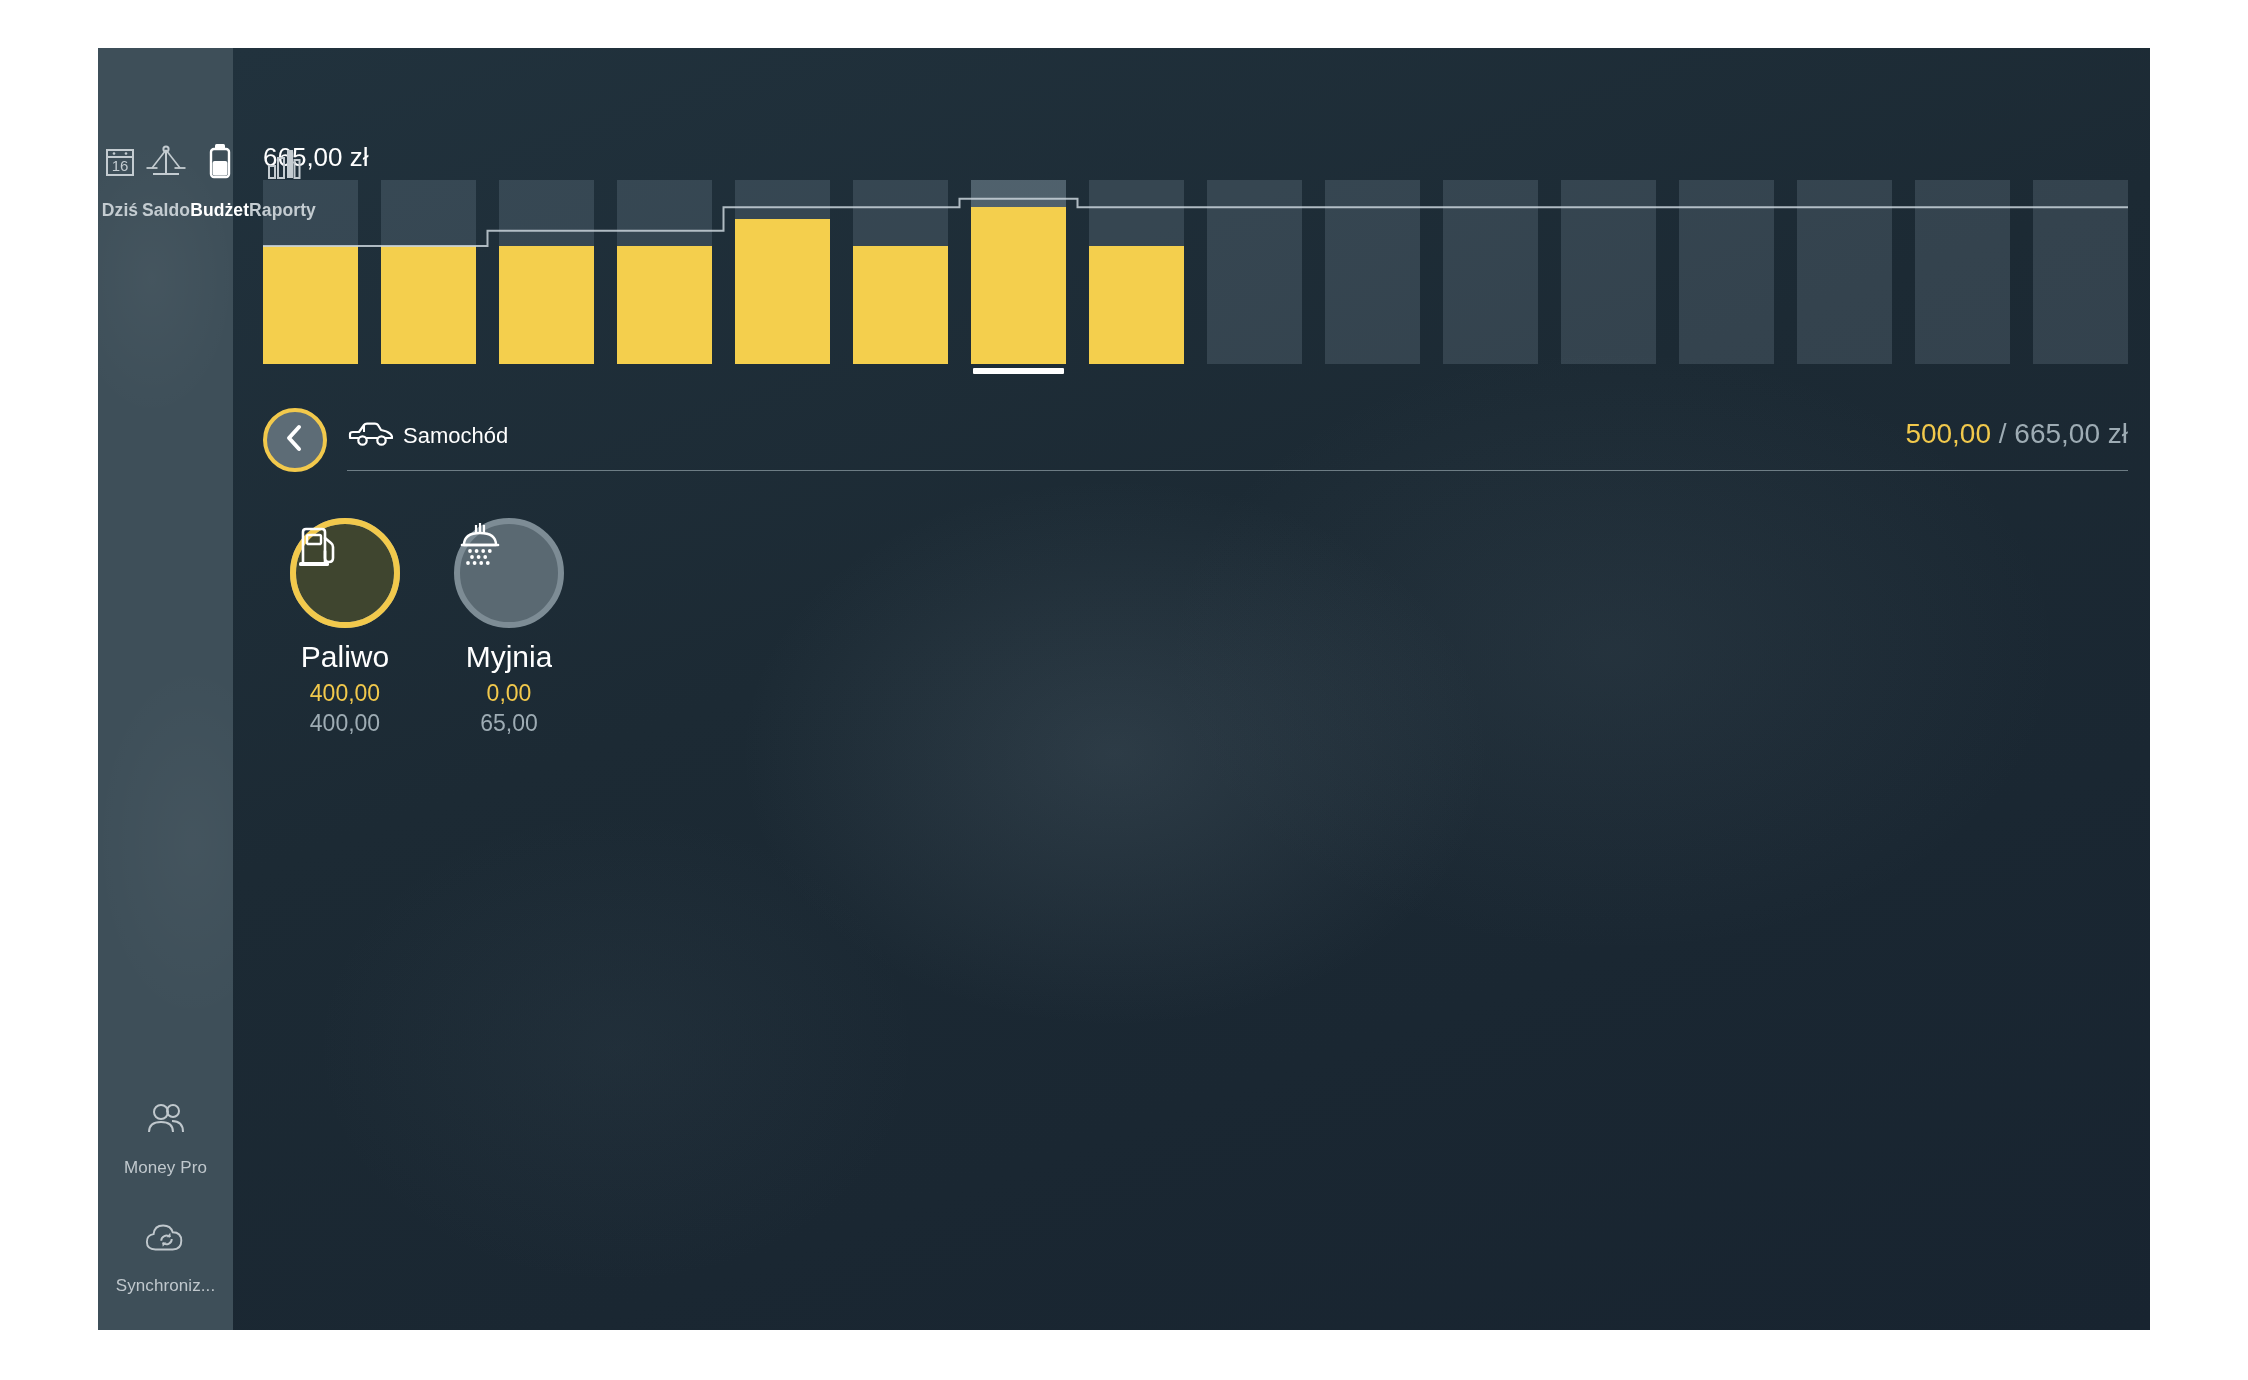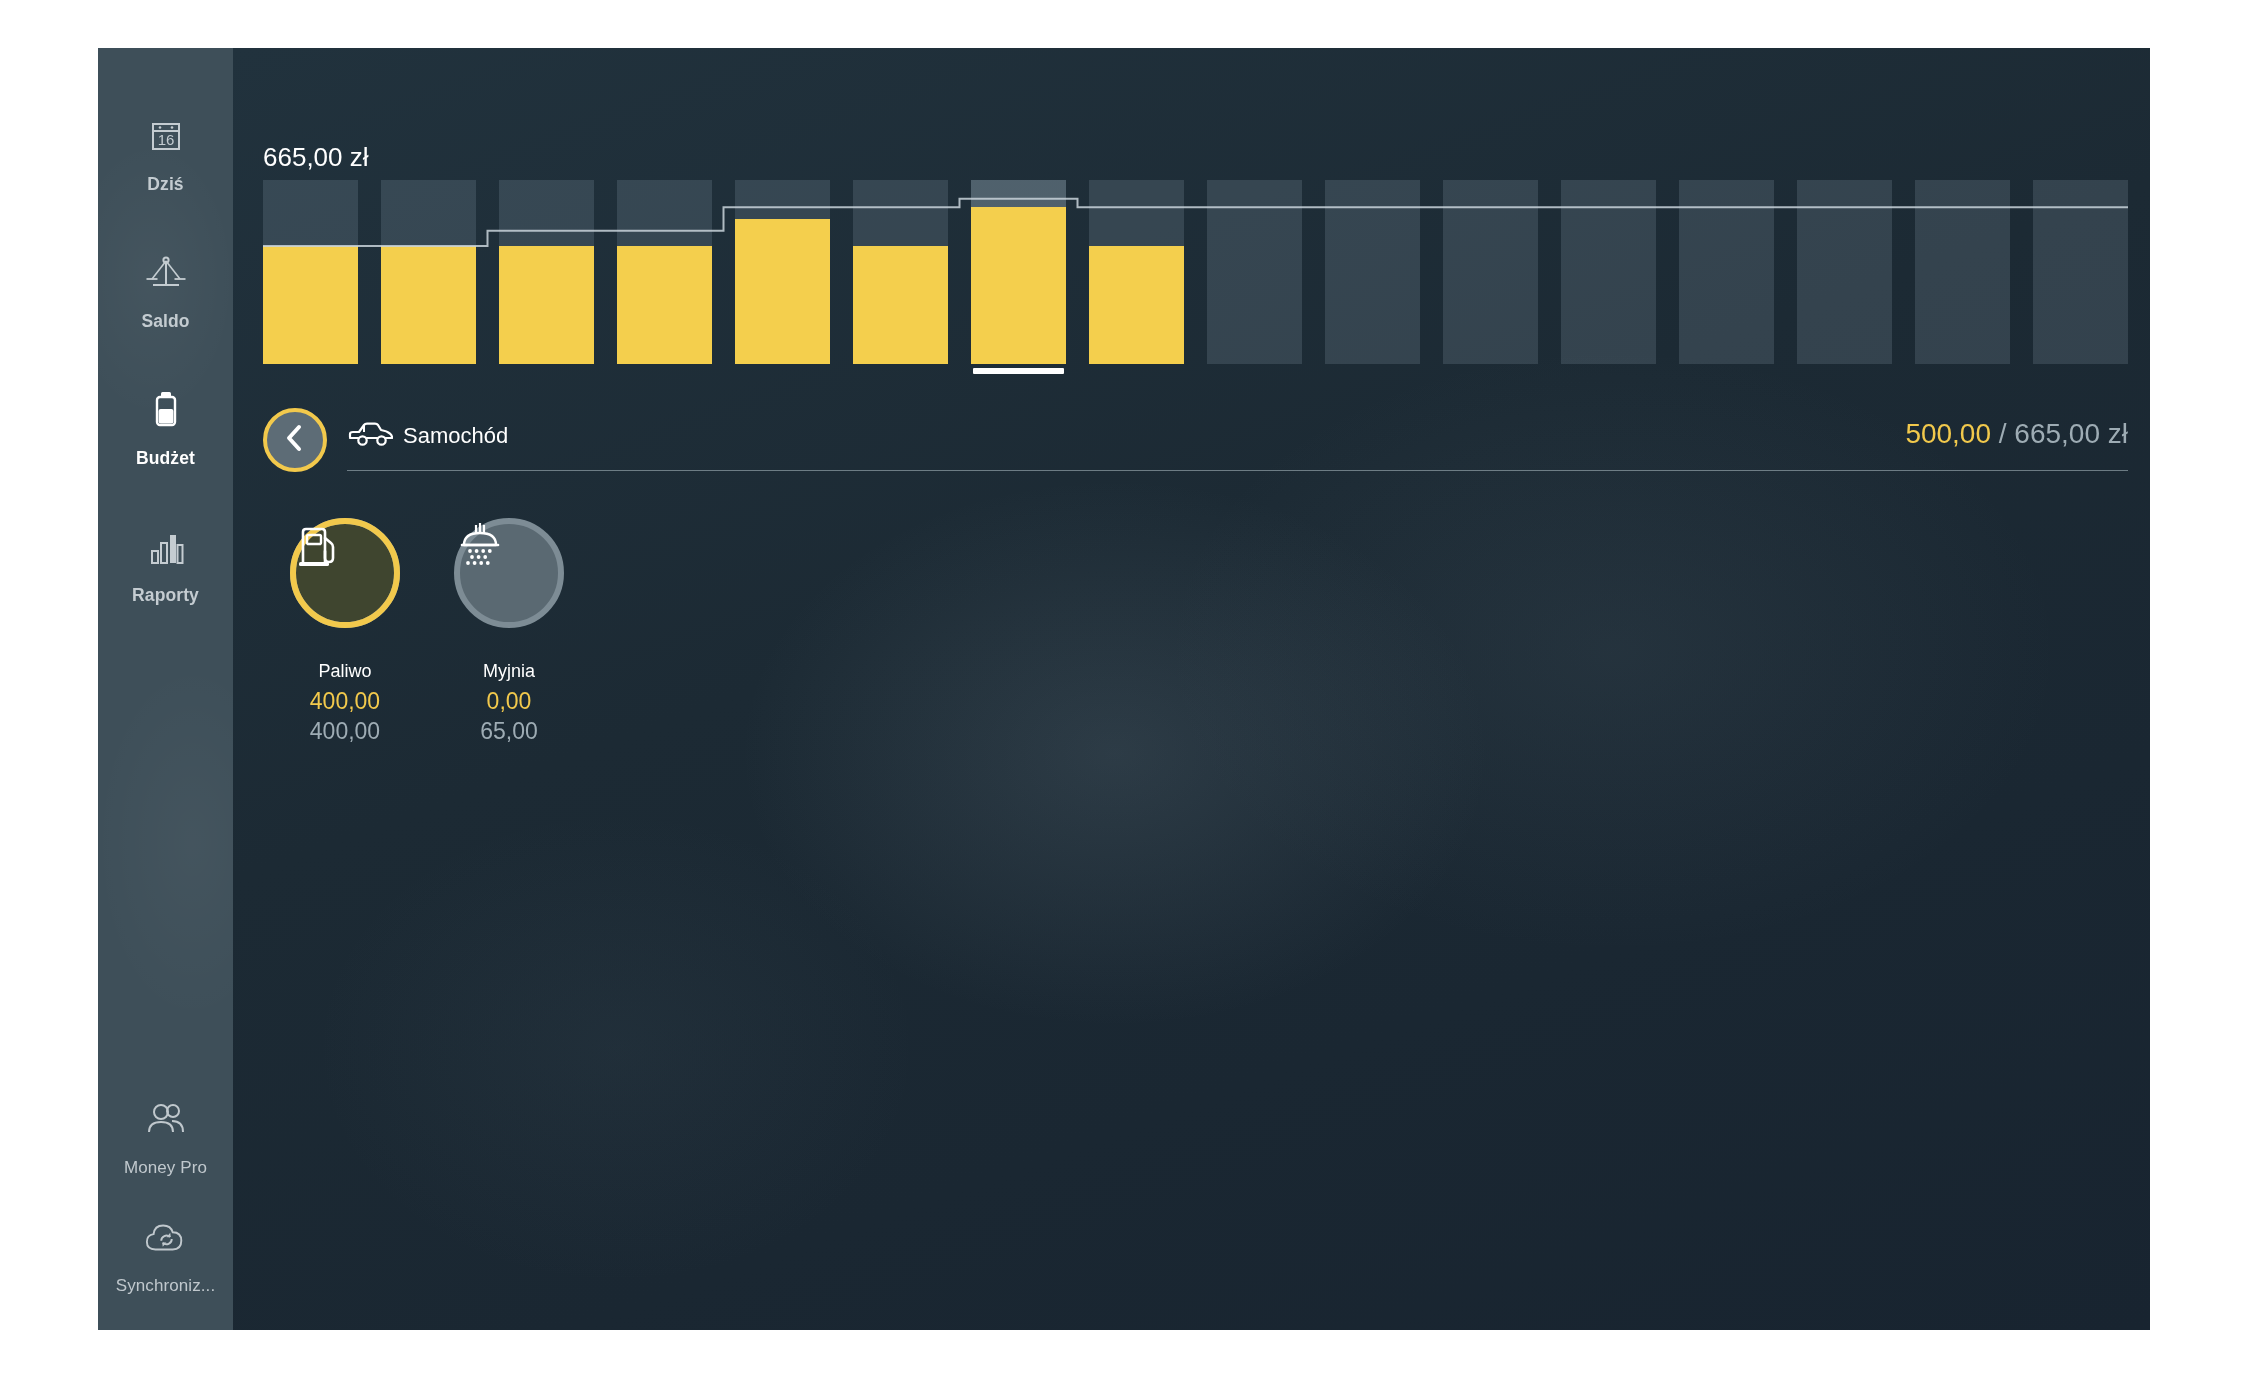--- a/index.html
+++ b/index.html
@@ -29,21 +29,21 @@
     flex-direction: column;
     align-items: center;
   }
   #sidebar::before{
     content:""; position:absolute; inset:0;
     background:
       radial-gradient(ellipse 120px 200px at 40% 18%, rgba(255,255,255,0.035), transparent 70%),
       radial-gradient(ellipse 140px 260px at 70% 62%, rgba(255,255,255,0.03), transparent 70%);
     pointer-events:none;
   }
-  .side-top { margin-top: 58px; width:100%; display:flex; flex-direction:column; align-items:center;gap:16px; }
+  .side-top { margin-top: 58px; width:100%; display:flex; flex-direction:row; align-items:flex-end; }
   .side-bottom { position:absolute; bottom: 28px; width:100%; display:flex; flex-direction:column; align-items:center; }
 
   .side-item {
     width: 135px;
     padding: 9px 0 6px 0;
     display:flex; flex-direction:column; align-items:center;
     gap: 6px;
     position: relative;
     z-index: 2;
   }
@@ -170,22 +170,22 @@
     display:flex; flex-direction:column; align-items:center;
     cursor:pointer;
   }
   .sc-ring { position: relative; width: 118px; height: 118px; }
   .sc-ring svg { position:absolute; inset:0; }
   .sc-icon {
     position:absolute; inset:0;
     display:flex; align-items:center; justify-content:center;
   }
   .sc-name {
-    margin-top: 29px;
-    font-size: 18px; color:#ffffff;
+    margin-top: 8px;
+    font-size: 30px; color:#ffffff;
     max-width: 160px;
     white-space: nowrap; overflow:hidden; text-overflow: ellipsis;
     text-align:center;
   }
   .sc-spent { margin-top: 6px; font-size: 23px; color:#f2c94c; }
   .sc-budget { margin-top: 3px; font-size: 23px; color:#9eacb4; }
 </style>
 </head>
 <body>
 

